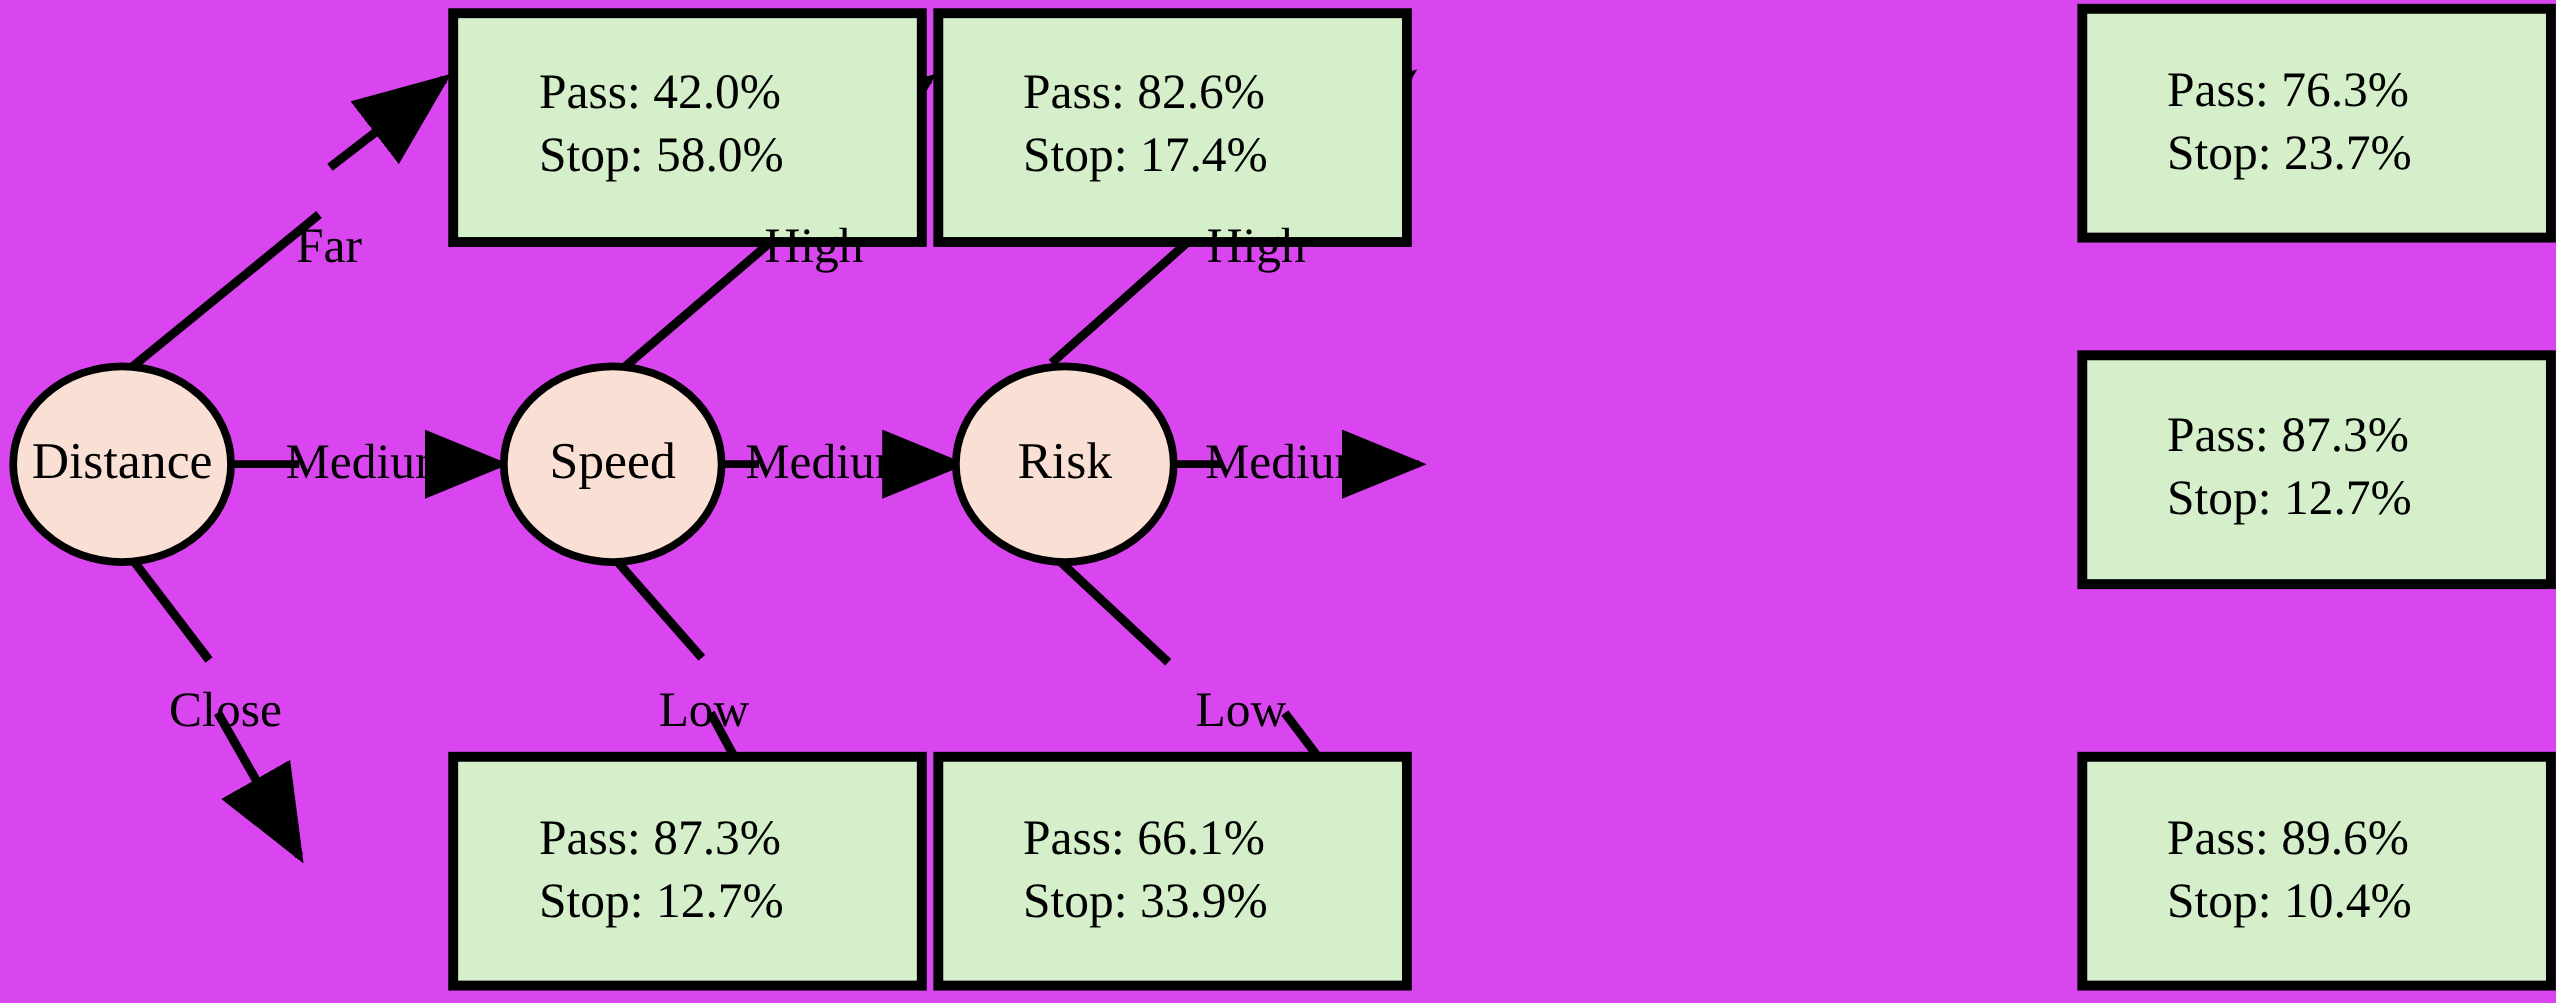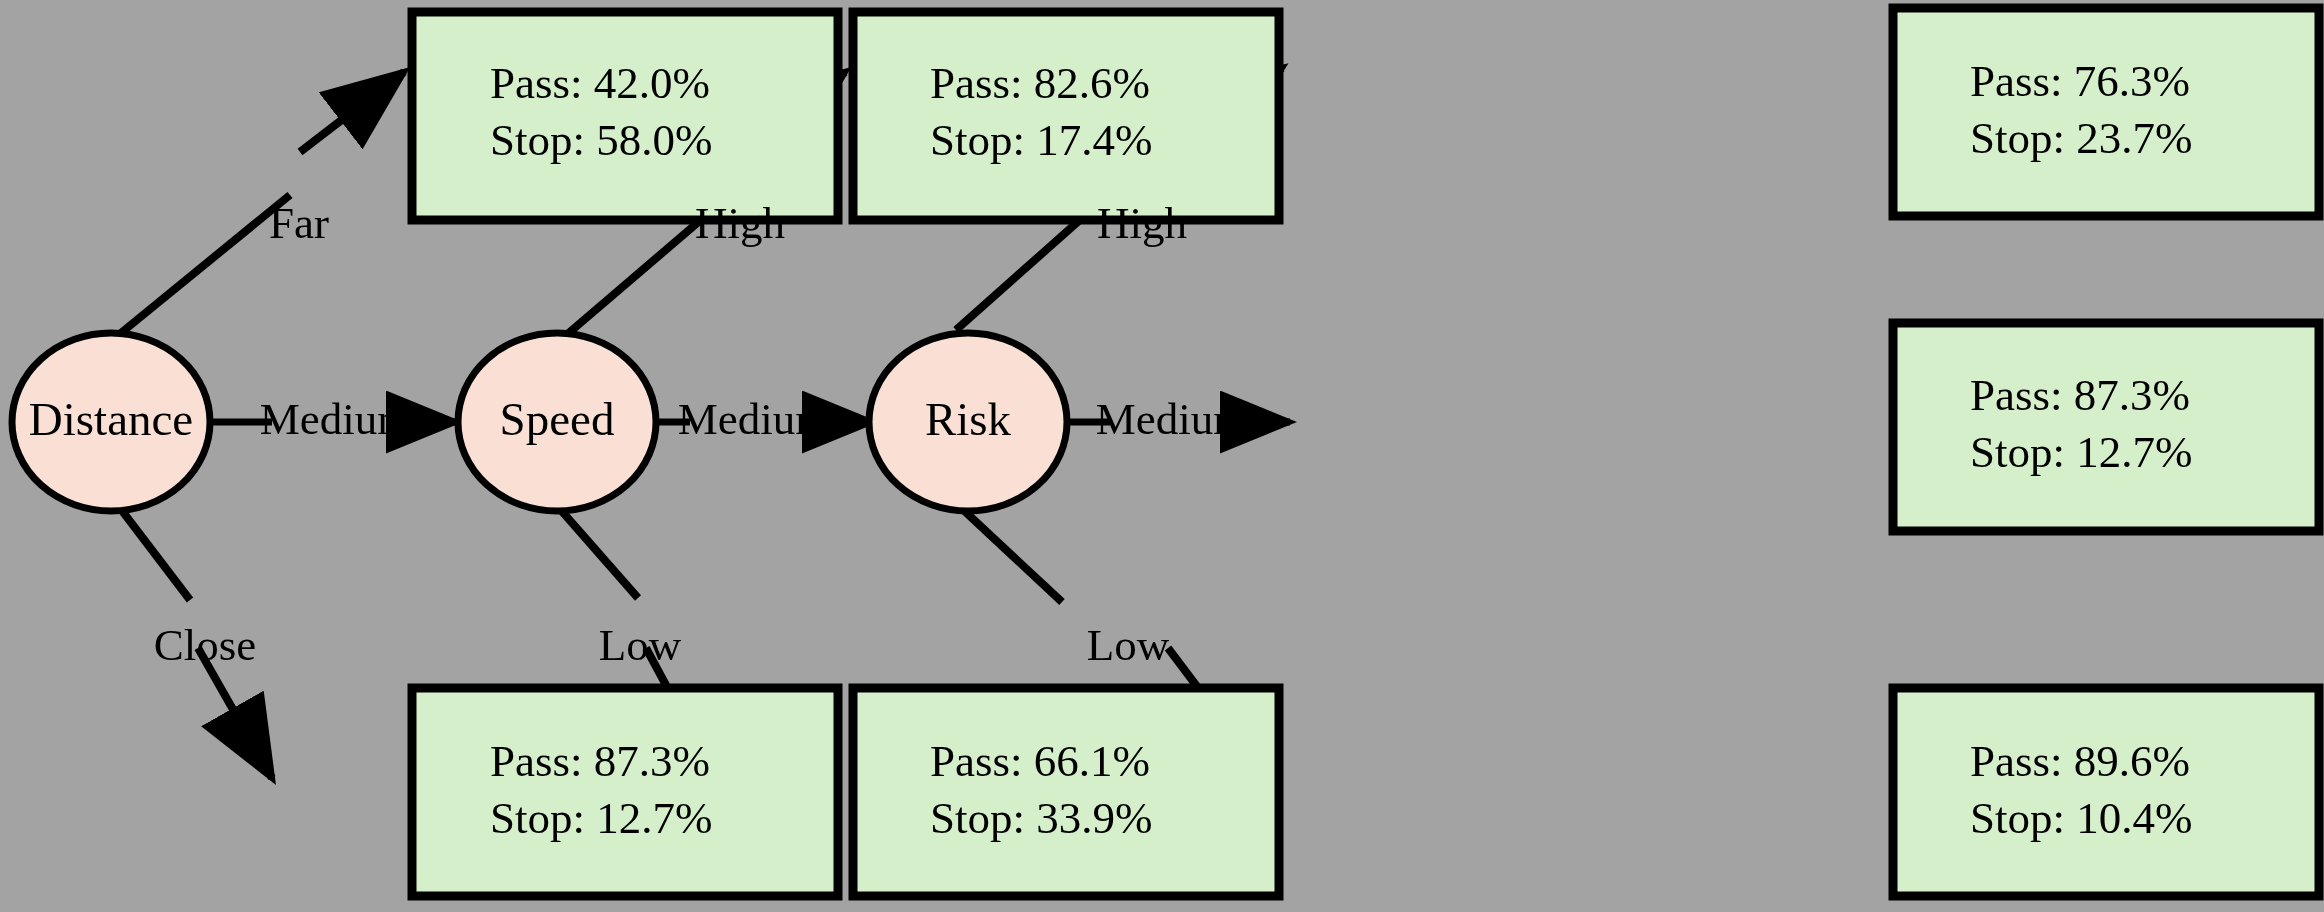--- a/index.html
+++ b/index.html
@@ -11,21 +11,21 @@
   body {
     width: 2324px;
     height: 912px;
     overflow: hidden;
     font-family: "Liberation Serif", "DejaVu Serif", serif;
   }
   #diagram-root {
     position: relative;
     width: 2324px;
     height: 912px;
-    background: #a3a3a3;
+    background: #d946ef;
   }
   svg.tree-canvas {
     display: block;
     width: 2324px;
     height: 912px;
   }
   .node-ellipse {
     fill: #fae0d4;
     stroke: #000000;
     stroke-width: 7;

